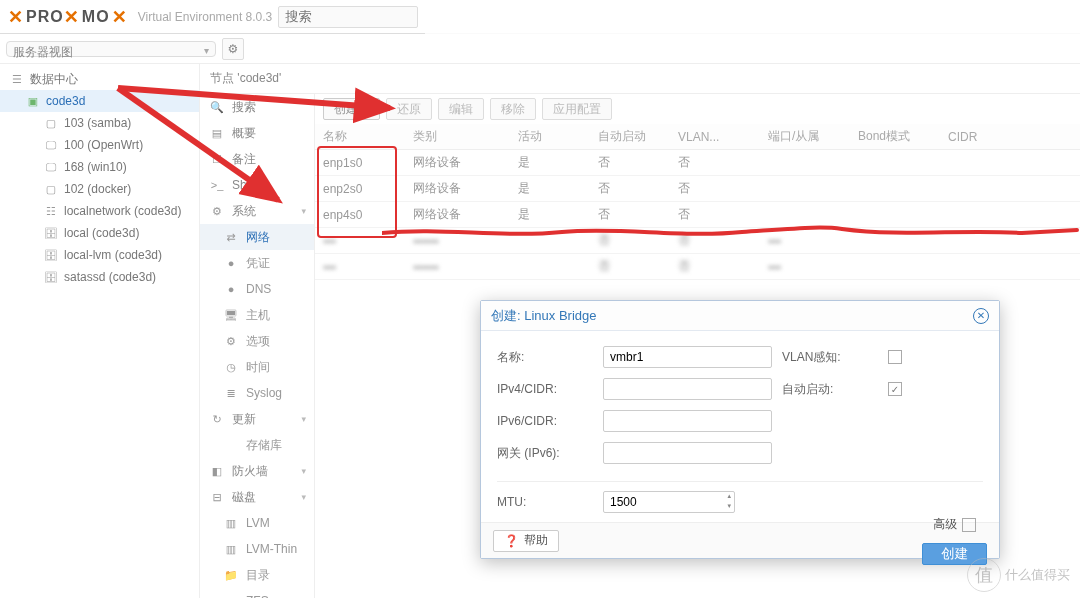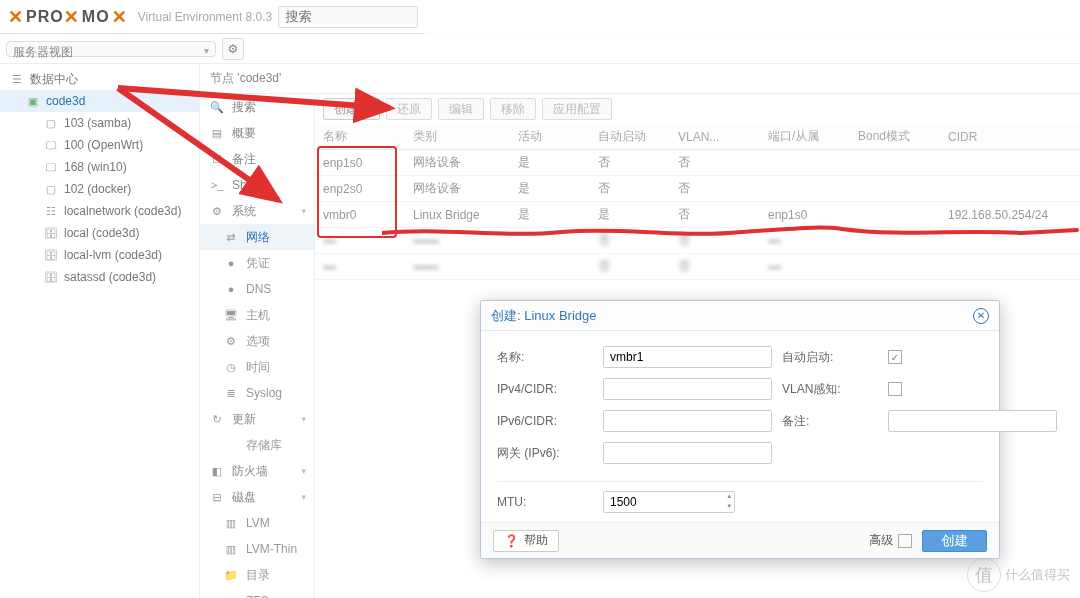--- a/index.html
+++ b/index.html
@@ -50,21 +50,21 @@
   .dcol { flex:1; display:flex; flex-direction:column; gap:8px;}
   .drow { display:flex; align-items:center; gap: 6px; height: 24px;}
   .drow label { width: 100px; color:#666; font-size:12px;}
   .drow input[type=text] { flex:1; height:22px; border:1px solid #ccc; border-radius:2px; padding: 0 6px; font-size:12px;}
   .drow .num { position:relative; flex:1;}
   .drow .num input{width:100%; padding-right:28px;}
   .drow .num::after{content:"▴\A▾"; white-space:pre; position:absolute; right:4px; top:0px; font-size:7px; line-height:10px; color:#888;}
   .dialog-sep { border-top:1px solid #eee; margin: 8px 16px 0 16px;}
   .dialog-foot { height: 36px; display:flex; align-items:center; padding: 0 12px; border-top:1px solid #eee; background:#fafafa;}
   .dialog-foot .help { border:1px solid #ccc; background:#fff; height:22px; padding:0 10px; border-radius:2px; display:inline-flex; align-items:center; gap:5px; color:#555;}
-  .dialog-foot .right { margin-left:auto; display:flex; align-items:center; gap:10px;}
+  .dialog-foot .right { margin-left:auto; display:flex; align-items:center; gap:10px;flex-direction:column;}
   .chk { width:14px; height:14px; border:1px solid #aaa; display:inline-flex; align-items:center; justify-content:center; font-size:10px; color:#777;}
   .btn-blue { background:#5a9fe0; border:1px solid #3f8fd6; color:#fff; height:22px; padding:0 18px; border-radius:2px;}
   .redbox2 { border:2.5px solid #e03030; border-radius:3px;}
   
   .arrow { position:absolute; z-index:35; pointer-events:none;}
   .scribble { position:absolute; z-index:34; pointer-events:none;}
   .watermark { position:absolute; right:10px; bottom:6px; font-size:13px; color:#888; opacity:0.5; display:flex; align-items:center; gap:4px; z-index:50;}
   .watermark .wm-circle{ width:34px;height:34px;border:1.5px solid #bbb;border-radius:50%;display:flex;align-items:center;justify-content:center;font-size:18px;}
   .ico{width:14px;display:inline-flex;justify-content:center;font-size:11px;color:#999;}
 </style>
@@ -273,28 +273,28 @@
                 <td>enp2s0</td>
                 <td>网络设备</td>
                 <td>是</td>
                 <td>否</td>
                 <td>否</td>
                 <td></td>
                 <td></td>
                 <td></td>
               </tr>
               <tr>
-                <td>vmbr0</td>
-                <td>Linux Bridge</td>
+                <td>enp4s0</td>
+                <td>网络设备</td>
                 <td>是</td>
-                <td>是</td>
-                <td>否</td>
-                <td>enp1s0</td>
-                <td></td>
-                <td>192.168.50.254/24</td>
+                <td>否</td>
+                <td>否</td>
+                <td></td>
+                <td></td>
+                <td></td>
               </tr>
               <tr class="blur-row">
                 <td>▪▪▪</td>
                 <td>▪▪▪▪▪▪</td>
                 <td></td>
                 <td>否</td>
                 <td>否</td>
                 <td>▪▪▪</td>
                 <td></td>
                 <td></td>
@@ -339,30 +339,26 @@
           <label>IPv6/CIDR:</label>
           <input type="text" style="">
         </div>
       <div class="drow">
           <label>网关 (IPv6):</label>
           <input type="text" style="">
         </div>
     </div>
     <div class="dcol">
       <div class="drow">
+          <label>VLAN感知:</label>
+          <span class="chk"></span>
+        </div>
+      <div class="drow">
           <label>自动启动:</label>
           <span class="chk">✓</span>
-        </div>
-      <div class="drow">
-          <label>VLAN感知:</label>
-          <span class="chk"></span>
-        </div>
-      <div class="drow">
-          <label>备注:</label>
-          <input type="text" style="">
         </div>
       <div class="drow" style="visibility:hidden">
           <label></label>
         </div>
     </div>
   </div>
   <div class="dialog-sep"></div>
   <div class="dialog-body" style="padding-top:8px;">
      <div class="dcol">
        <div class="drow">

